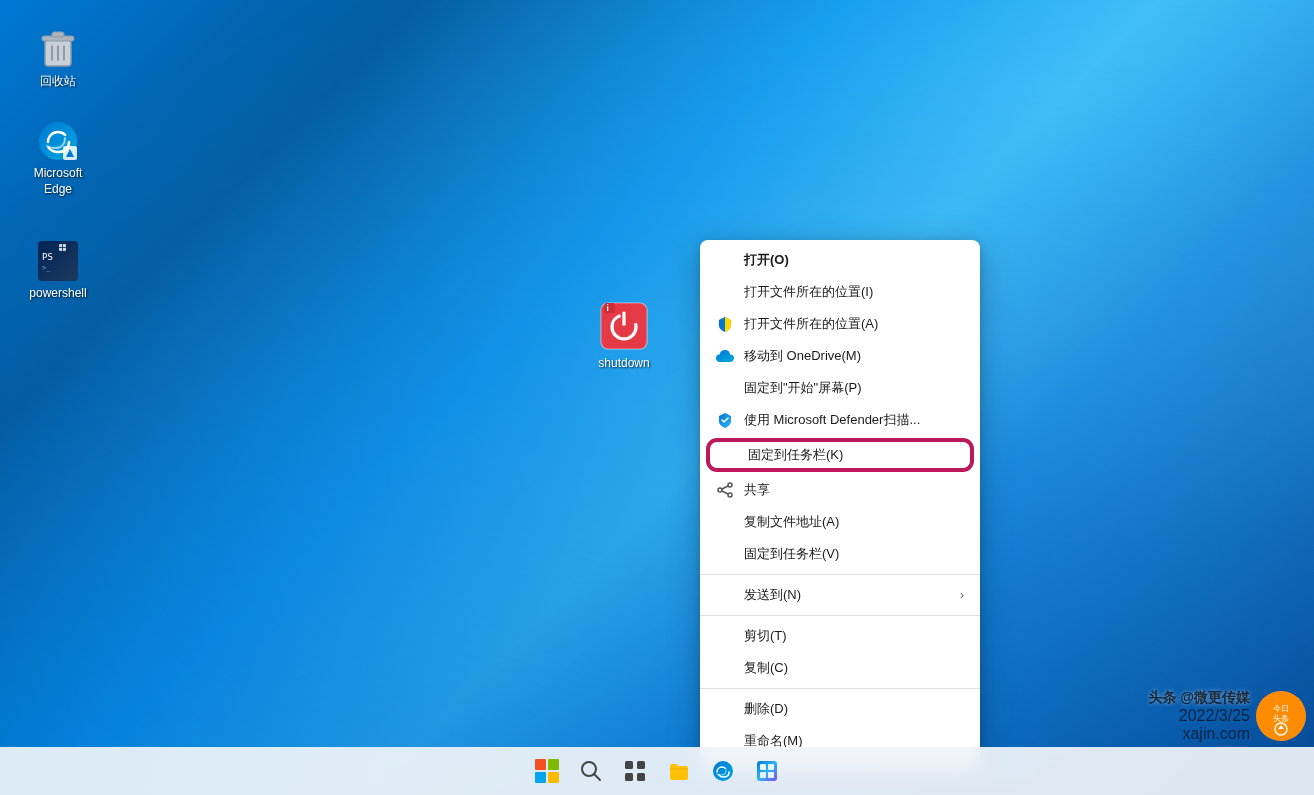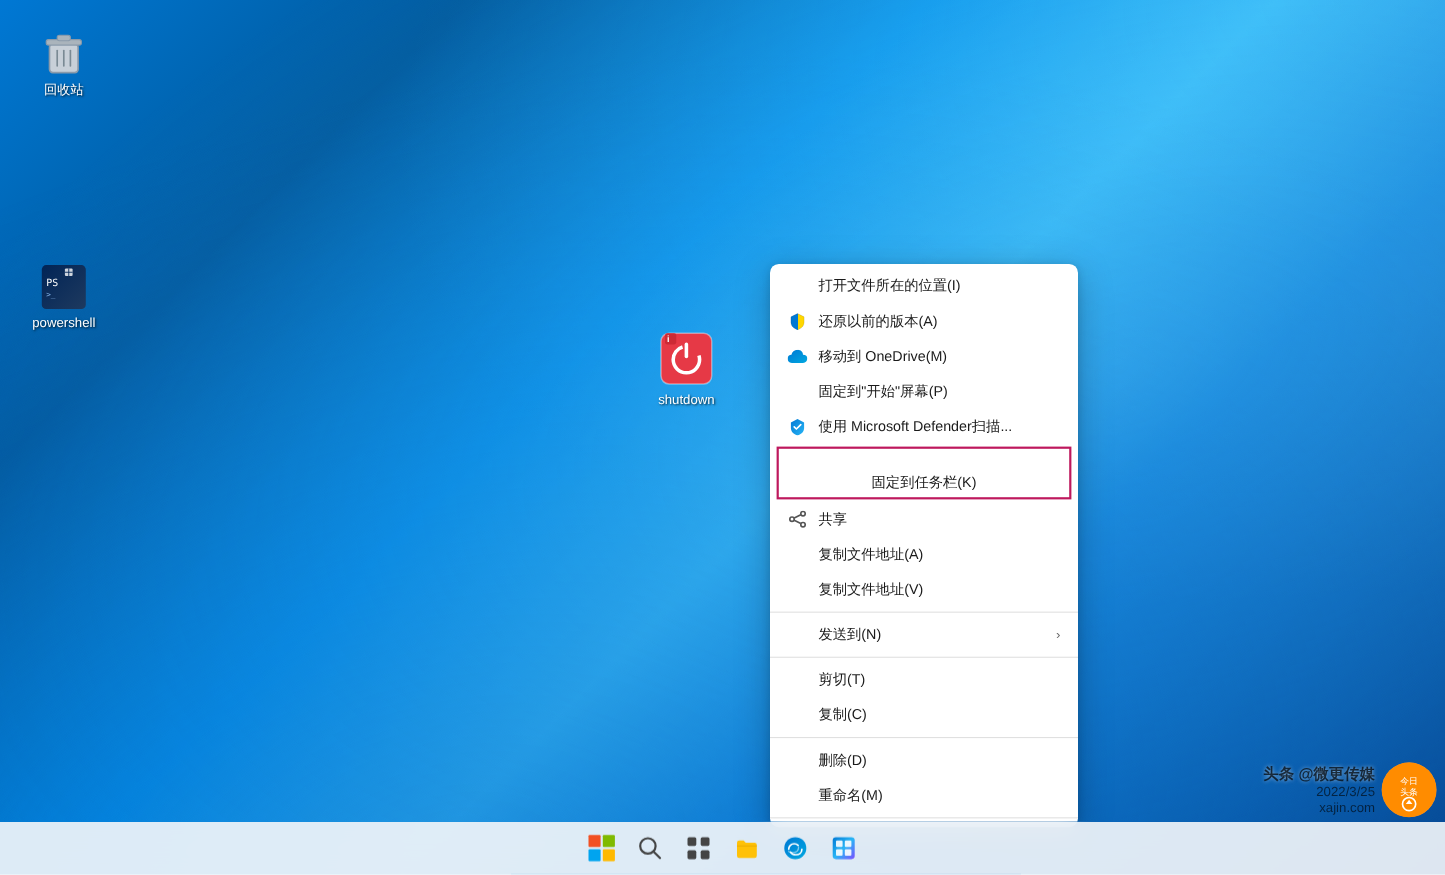--- a/index.html
+++ b/index.html
@@ -165,21 +165,21 @@
     }
     .watermark-text {
       color: rgba(0,0,0,0.7);
       font-size: 14px;
       font-weight: bold;
       text-shadow: 0 0 4px rgba(255,255,255,0.5);
       text-align: center;
     }
     .watermark-date {
       color: rgba(0,0,0,0.6);
-      font-size: 12px;
+      font-size: 16px;
     }
   </style>
 </head>
 <body>
 
 <div id="desktop">
 
   <div class="desktop-icon" style="top:18px; left:18px;">
     <div class="icon-img">
       <svg width="42" height="42" viewBox="0 0 42 42" fill="none">
@@ -191,20 +191,40 @@
         <rect x="15" y="4" width="12" height="5" rx="2" fill="#aab4bc" stroke="#8a9aaa" stroke-width="1"></rect>
 
         <line x1="15" y1="18" x2="15" y2="32" stroke="#7a8a94" stroke-width="1.5" stroke-linecap="round"></line>
         <line x1="21" y1="18" x2="21" y2="32" stroke="#7a8a94" stroke-width="1.5" stroke-linecap="round"></line>
         <line x1="27" y1="18" x2="27" y2="32" stroke="#7a8a94" stroke-width="1.5" stroke-linecap="round"></line>
       </svg>
     </div>
     <span class="icon-label">回收站</span>
   </div>
 
+  <div class="desktop-icon" style="top:110px; left:18px;">
+    <div class="icon-img" style="position:relative;">
+      <svg width="42" height="42" viewBox="0 0 42 42">
+        <defs>
+          <linearGradient id="edgeGrad" x1="0%" y1="0%" x2="100%" y2="100%">
+            <stop offset="0%" style="stop-color:#0078d4"></stop>
+            <stop offset="100%" style="stop-color:#00a8e0"></stop>
+          </linearGradient>
+        </defs>
+        <circle cx="21" cy="21" r="19" fill="url(#edgeGrad)"></circle>
+        <path d="M32 22c0 6.6-5 10-11 10-4 0-7.5-1.8-9.5-4.5" stroke="white" stroke-width="2.5" fill="none" stroke-linecap="round"></path>
+        <path d="M11 22c0-5.5 4.5-10 10-10 2.8 0 5.3 1.1 7.1 2.9" stroke="white" stroke-width="2.5" fill="none" stroke-linecap="round"></path>
+        <path d="M10 26c2.5 1.5 5.5 2 8 2 6 0 10-3.5 10-10" stroke="rgba(255,255,255,0.6)" stroke-width="2" fill="none" stroke-linecap="round"></path>
+
+        <rect x="26" y="26" width="14" height="14" rx="2" fill="white" opacity="0.85"></rect>
+        <polygon points="29,37 33,29 37,37" fill="#0078d4"></polygon>
+      </svg>
+    </div>
+    <span class="icon-label">Microsoft Edge</span>
+  </div>
 
   <div class="desktop-icon" style="top:230px; left:18px;">
     <div class="icon-img">
       <svg width="42" height="42" viewBox="0 0 42 42">
         <defs>
           <linearGradient id="psGrad" x1="0%" y1="0%" x2="100%" y2="100%">
             <stop offset="0%" style="stop-color:#012456"></stop>
             <stop offset="100%" style="stop-color:#1e3a5f"></stop>
           </linearGradient>
         </defs>
@@ -228,39 +248,43 @@
         <line x1="26" y1="12" x2="26" y2="24" stroke="white" stroke-width="3.5" stroke-linecap="round"></line>
         <rect x="5" y="1" width="11" height="11" rx="2" fill="#cc2a35"></rect>
         <text x="7" y="10" fill="white" font-size="9" font-family="Arial,sans-serif" font-weight="bold">i</text>
       </svg>
     </div>
     <span class="icon-label">shutdown</span>
   </div>
 
   <div id="context-menu">
 
+    <div class="menu-item menu-item-bold">
+      <span class="menu-icon"></span>
+      <span>打开(O)</span>
+    </div>
 
     <div class="menu-item">
       <span class="menu-icon"></span>
       <span>打开文件所在的位置(I)</span>
     </div>
 
     <div class="menu-item">
       <span class="menu-icon">
         <svg width="16" height="16" viewBox="0 0 16 16">
           <defs>
             <linearGradient id="shieldGrad" x1="0%" y1="0%" x2="100%" y2="0%">
               <stop offset="50%" style="stop-color:#0078d4"></stop>
               <stop offset="50%" style="stop-color:#ffd700"></stop>
             </linearGradient>
           </defs>
           <path d="M8 1L14 4v5c0 3.5-2.5 5.5-6 7-3.5-1.5-6-3.5-6-7V4L8 1z" fill="url(#shieldGrad)" stroke="rgba(0,0,0,0.2)" stroke-width="0.5"></path>
         </svg>
       </span>
-      <span>还原以前的版本(A)</span>
+      <span>打开文件所在的位置(A)</span>
     </div>
 
     <div class="menu-item">
       <span class="menu-icon">
         <svg width="18" height="12" viewBox="0 0 18 12">
           <defs>
             <linearGradient id="odGrad" x1="0%" y1="0%" x2="100%" y2="100%">
               <stop offset="0%" style="stop-color:#0078d4"></stop>
               <stop offset="100%" style="stop-color:#00a8e0"></stop>
             </linearGradient>
@@ -285,21 +309,21 @@
               <stop offset="100%" style="stop-color:#29b6f6"></stop>
             </linearGradient>
           </defs>
           <path d="M8 1L14 4v5c0 3.5-2.5 5.5-6 7-3.5-1.5-6-3.5-6-7V4L8 1z" fill="url(#defGrad)"></path>
           <path d="M5 8l2 2 4-4" stroke="white" stroke-width="1.5" fill="none" stroke-linecap="round" stroke-linejoin="round"></path>
         </svg>
       </span>
       <span>使用 Microsoft Defender扫描...</span>
     </div>
 
-    <div class="menu-item" style="border: 2px solid #be185d; border-radius: 0; margin: 2px 6px; padding: 4px 10px; background: #fff; flex-direction: column;">
+    <div class="menu-item" style="border: 4px solid #be185d; border-radius: 11px; margin: 2px 6px; padding: 4px 10px; background: #fff;">
       <span class="menu-icon"></span>
       <span>固定到任务栏(K)</span>
     </div>
 
     <div class="menu-item">
       <span class="menu-icon">
         <svg width="16" height="16" viewBox="0 0 16 16" fill="none" stroke="#555" stroke-width="1.5">
           <circle cx="13" cy="3" r="2"></circle>
           <circle cx="13" cy="13" r="2"></circle>
           <circle cx="3" cy="8" r="2"></circle>
@@ -310,21 +334,21 @@
       <span>共享</span>
     </div>
 
     <div class="menu-item">
       <span class="menu-icon"></span>
       <span>复制文件地址(A)</span>
     </div>
 
     <div class="menu-item">
       <span class="menu-icon"></span>
-      <span>复制文件地址(V)</span>
+      <span>固定到任务栏(V)</span>
     </div>
 
     <div class="menu-separator"></div>
 
     <div class="menu-item">
       <span class="menu-icon"></span>
       <span>发送到(N)</span>
       <span class="menu-arrow">›</span>
     </div>
 

